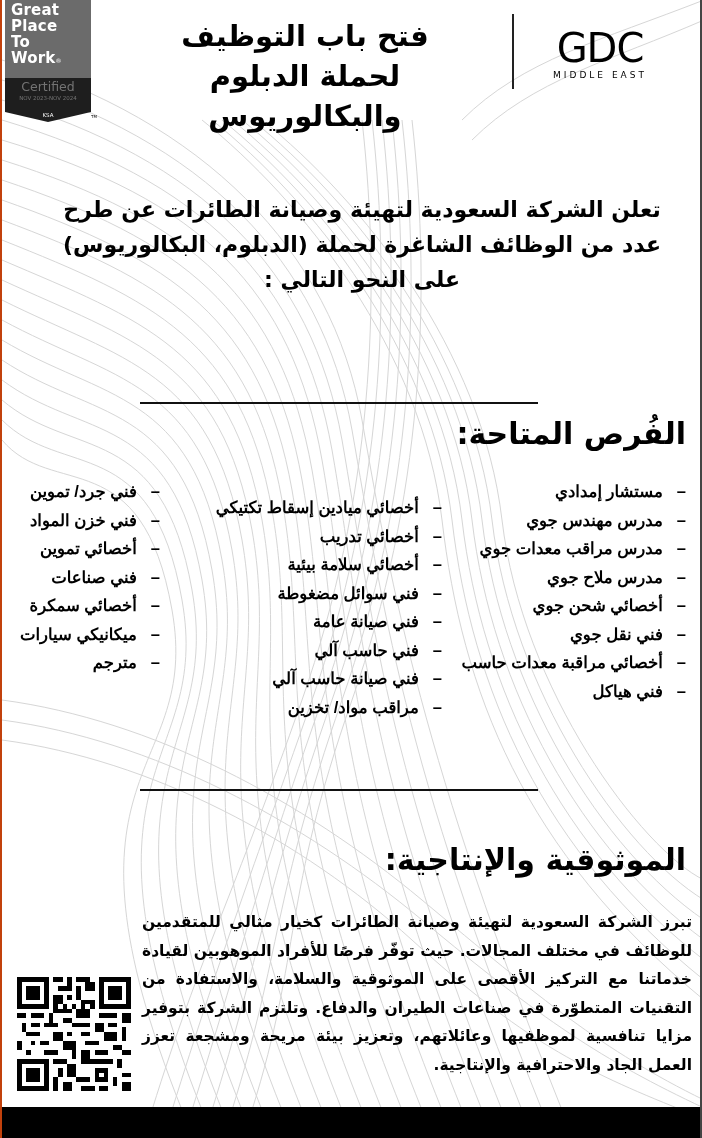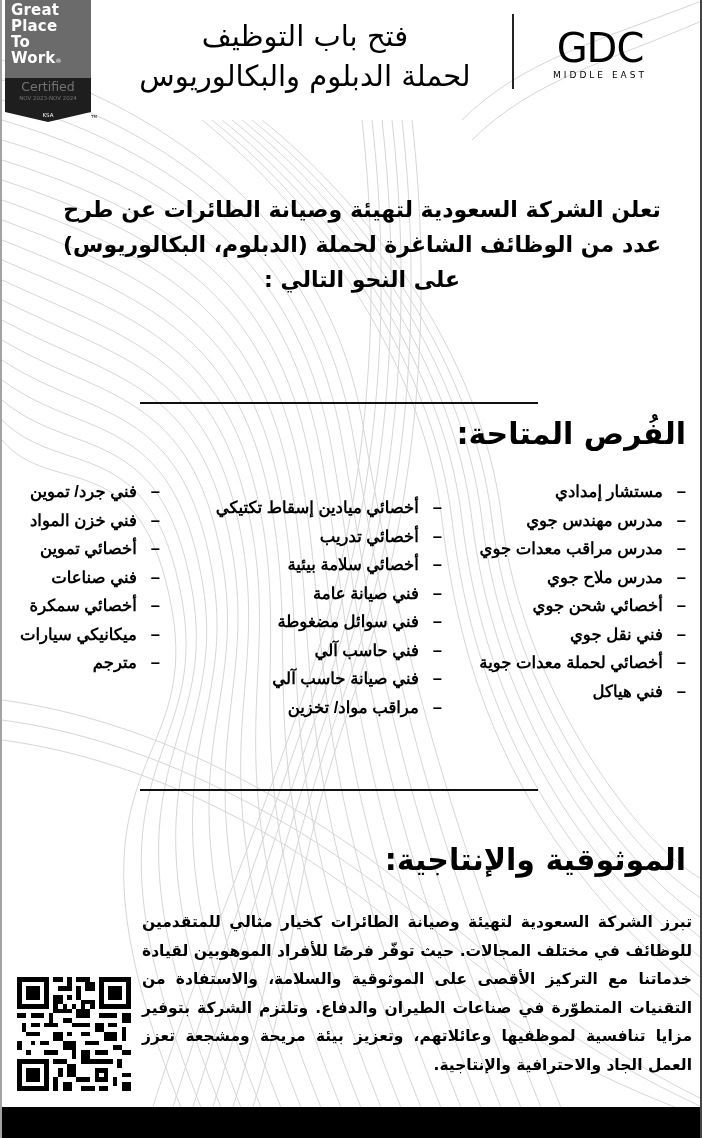--- a/index.html
+++ b/index.html
@@ -1,33 +1,33 @@
 <!DOCTYPE html>
 <html lang="ar" dir="rtl"><head>
 <meta charset="utf-8">
 <style>
   * { box-sizing: border-box; margin: 0; padding: 0; }
   html, body { width: 702px; height: 1138px; overflow: hidden; background: #fff; }
   body { position: relative; font-family: "DejaVu Sans", "Liberation Sans", sans-serif; color: #000; }
-  .page { position: absolute; left: 0; top: 0; width: 702px; height: 1138px; background: #fff; border-left: 2px solid #a3a3a3; border-right: 2px solid #444; overflow: hidden; }
+  .page { position: absolute; left: 0; top: 0; width: 702px; height: 1138px; background: #fff; border-left: 2px solid #c2410c; border-right: 2px solid #444; overflow: hidden; }
   .bg-lines { position: absolute; left: 0; top: 0; width: 702px; height: 1110px; z-index: 0; }
   .layer { position: absolute; z-index: 1; }
 
   
   .gptw { position: absolute; left: 3px; top: 0; width: 86px; height: 125px; direction: ltr; }
   .gptw-top { background: #6b6b6b; color: #fff; padding: 2px 0 0 6px; height: 78px; font-family: "DejaVu Sans", sans-serif; font-weight: bold; font-size: 15px; line-height: 16px; letter-spacing: 0.2px; }
   .gptw-bottom { background: #1e1e1e; color: #737373; text-align: center; height: 34px; padding-top: 2px; }
   .gptw-cert { font-size: 12.5px; line-height: 14px; font-family: "DejaVu Sans", sans-serif; }
   .gptw-dates { font-size: 5.5px; line-height: 8px; font-family: "DejaVu Sans", sans-serif; }
   .gptw-tip { width: 0; height: 0; margin: 0 auto; border-left: 43px solid transparent; border-right: 43px solid transparent; border-top: 10px solid #1e1e1e; position: relative; }
   .gptw-ksa { position: absolute; left: 0; width: 86px; top: 112px; text-align: center; color: #fff; font-size: 5.5px; z-index: 2; }
   .gptw-tm { position: absolute; left: 86px; top: 114px; font-size: 4px; color: #000; }
 
   
-  .header-title { position: absolute; left: 118px; top: 16px; width: 370px; text-align: center; font-family: "DejaVu Sans", sans-serif; font-weight: normal; font-size: 29px; line-height: 40px; }
+  .header-title { position: absolute; left: 118px; top: 16px; width: 370px; text-align: center; font-family: "DejaVu Sans", sans-serif; font-weight: bold; font-size: 29px; line-height: 40px; }
   .header-divider { position: absolute; left: 510px; top: 14px; width: 2px; height: 75px; background: #222; }
   .gdc { position: absolute; left: 538px; top: 28px; width: 120px; text-align: center; direction: ltr; }
   .gdc-word { font-family: "DejaVu Sans", sans-serif; font-size: 40px; line-height: 40px; font-weight: normal; letter-spacing: -1px; }
   .gdc-sub { font-family: "DejaVu Sans", sans-serif; font-size: 9px; letter-spacing: 3px; margin-top: 2px; }
 
   
   .intro { position: absolute; left: 60px; top: 192px; width: 600px; text-align: center; font-weight: bold; font-size: 22px; line-height: 35px; font-family: "DejaVu Sans", sans-serif; }
   .hr { position: absolute; height: 2px; background: #111; }
 
   .section-title { position: absolute; right: 14px; font-weight: bold; font-size: 30px; font-family: "DejaVu Sans", sans-serif; }
@@ -126,30 +126,30 @@
 
   <div class="section-title layer" style="top:416px;">الفُرص المتاحة:</div>
 
   <ul class="jobs-col layer" style="right:14px;">
     <li><span class="dash">–</span><span>مستشار إمدادي</span></li>
     <li><span class="dash">–</span><span>مدرس مهندس جوي</span></li>
     <li><span class="dash">–</span><span>مدرس مراقب معدات جوي</span></li>
     <li><span class="dash">–</span><span>مدرس ملاح جوي</span></li>
     <li><span class="dash">–</span><span>أخصائي شحن جوي</span></li>
     <li><span class="dash">–</span><span>فني نقل جوي</span></li>
-    <li><span class="dash">–</span><span>أخصائي لحملة معدات جوية</span></li>
+    <li><span class="dash">–</span><span>أخصائي مراقبة معدات حاسب</span></li>
     <li><span class="dash">–</span><span>فني هياكل</span></li>
   </ul>
 
   <ul class="jobs-col layer" style="right:258px;margin-top:16px;">
     <li><span class="dash">–</span><span>أخصائي ميادين إسقاط تكتيكي</span></li>
     <li><span class="dash">–</span><span>أخصائي تدريب</span></li>
     <li><span class="dash">–</span><span>أخصائي سلامة بيئية</span></li>
+    <li><span class="dash">–</span><span>فني سوائل مضغوطة</span></li>
     <li><span class="dash">–</span><span>فني صيانة عامة</span></li>
-    <li><span class="dash">–</span><span>فني سوائل مضغوطة</span></li>
     <li><span class="dash">–</span><span>فني حاسب آلي</span></li>
     <li><span class="dash">–</span><span>فني صيانة حاسب آلي</span></li>
     <li><span class="dash">–</span><span>مراقب مواد/ تخزين</span></li>
   </ul>
 
   <ul class="jobs-col layer" style="right:540px;">
     <li><span class="dash">–</span><span>فني جرد/ تموين</span></li>
     <li><span class="dash">–</span><span>فني خزن المواد</span></li>
     <li><span class="dash">–</span><span>أخصائي تموين</span></li>
     <li><span class="dash">–</span><span>فني صناعات</span></li>

